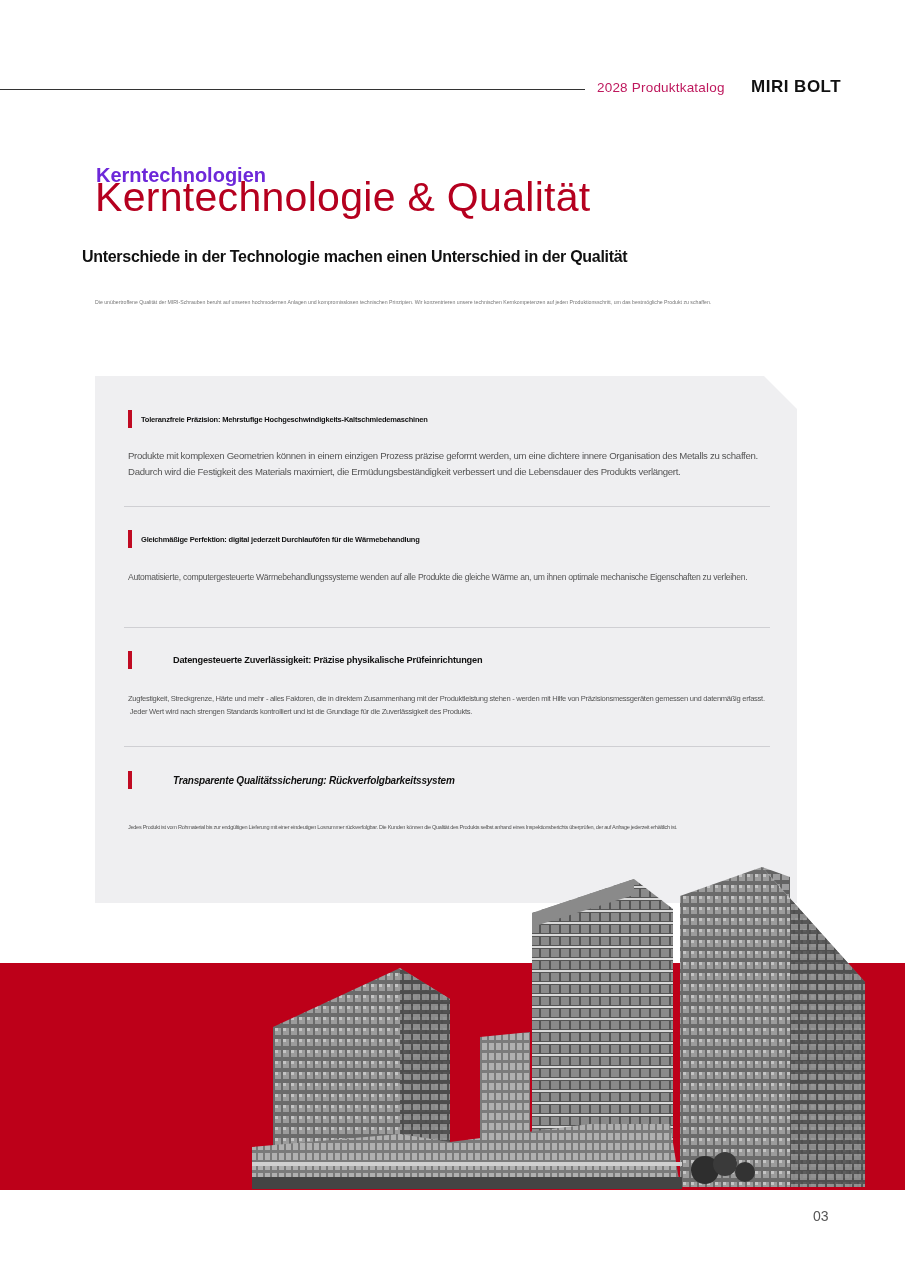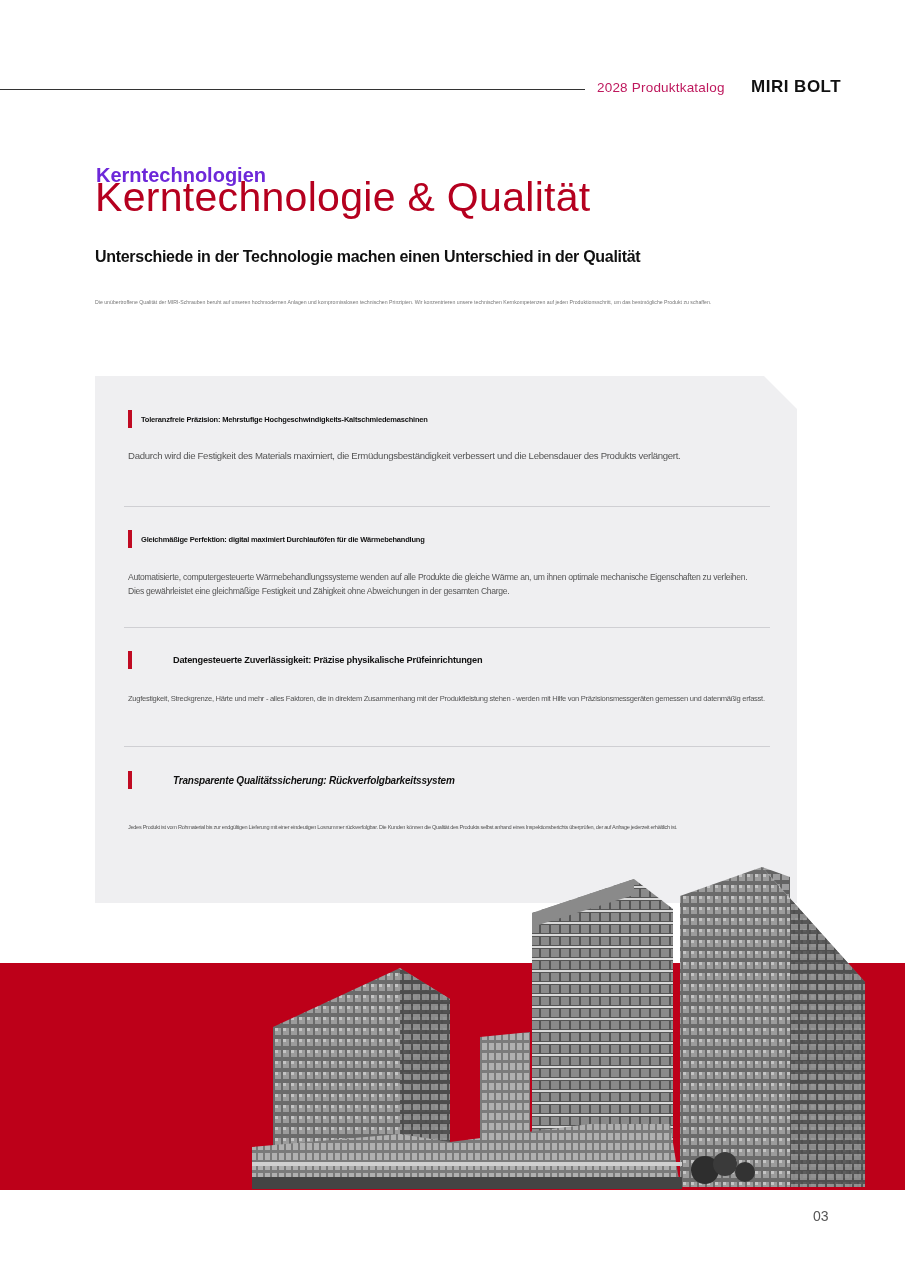--- a/index.html
+++ b/index.html
@@ -6,21 +6,21 @@
   body {
     width: 905px; height: 1280px; position: relative; overflow: hidden;
     background: #ffffff; font-family: "Liberation Sans", "DejaVu Sans", sans-serif; color: #111;
   }
   .header-line { position: absolute; left: 0; top: 89px; width: 585px; height: 1px; background: #333; }
   .header-catalog { position: absolute; left: 597px; top: 80px; font-size: 13.5px; color: #be185d; letter-spacing: 0.2px; }
   .header-brand { position: absolute; left: 751px; top: 77px; font-size: 17px; font-weight: bold; color: #111; letter-spacing: 0.5px; }
 
   .eyebrow { position: absolute; left: 96px; top: 164px; font-size: 20px; font-weight: bold; color: #6d28d9; }
   .title { position: absolute; left: 95px; top: 174px; font-size: 41px; font-weight: normal; color: #b5001f; letter-spacing: 0.3px; }
-  .subtitle { position: absolute; left: 95px; top: 248px; font-size: 16px; font-weight: bold; color: #111; letter-spacing: -0.3px; text-align: right; }
+  .subtitle { position: absolute; left: 82px; top: 248px; font-size: 16px; font-weight: bold; color: #111; letter-spacing: -0.3px; text-align: right; }
   .intro { position: absolute; left: 95px; top: 299px; font-size: 5.2px; color: #777; white-space: nowrap; }
 
   .panel {
     position: absolute; left: 95px; top: 376px; width: 822px; height: 527px;
     background: #efeff1;
     clip-path: polygon(0 0, 669px 0, 702px 33px, 702px 100%, 0 100%);
   }
   .item { position: absolute; left: 0; width: 702px; }
   .item-head { position: absolute; left: 33px; height: 18px; display: flex; align-items: center; }
   .bar { width: 4px; height: 18px; background: #c00a22; margin-right: 9px; }
@@ -46,44 +46,45 @@
 <div class="intro">Die unübertroffene Qualität der MIRI-Schrauben beruht auf unseren hochmodernen Anlagen und kompromisslosen technischen Prinzipien. Wir konzentrieren unsere technischen Kernkompetenzen auf jeden Produktionsschritt, um das bestmögliche Produkt zu schaffen.</div>
 
 <div class="panel">
 
   <div class="item" style="top:0;">
     <div class="item-head" style="top:34px;">
       <span class="bar"></span>
       <span class="item-title">Toleranzfreie Präzision: Mehrstufige Hochgeschwindigkeits-Kaltschmiedemaschinen</span>
     </div>
     <div class="item-body" style="top:72px; font-size:9.6px; line-height:16px;">
+      <div>Produkte mit komplexen Geometrien können in einem einzigen Prozess präzise geformt werden, um eine dichtere innere Organisation des Metalls zu schaffen.</div>
       <div>Dadurch wird die Festigkeit des Materials maximiert, die Ermüdungsbeständigkeit verbessert und die Lebensdauer des Produkts verlängert.</div>
     </div>
   </div>
   <div class="divider" style="top:130px;"></div>
 
   <div class="item" style="top:0;">
     <div class="item-head" style="top:154px;">
       <span class="bar"></span>
-      <span class="item-title">Gleichmäßige Perfektion: digital maximiert Durchlauföfen für die Wärmebehandlung</span>
+      <span class="item-title">Gleichmäßige Perfektion: digital jederzeit Durchlauföfen für die Wärmebehandlung</span>
     </div>
     <div class="item-body" style="top:194px; font-size:8.6px; line-height:14px;">
       <div>Automatisierte, computergesteuerte Wärmebehandlungssysteme wenden auf alle Produkte die gleiche Wärme an, um ihnen optimale mechanische Eigenschaften zu verleihen.</div>
-      <div>Dies gewährleistet eine gleichmäßige Festigkeit und Zähigkeit ohne Abweichungen in der gesamten Charge.</div>
     </div>
   </div>
   <div class="divider" style="top:251px;"></div>
 
   <div class="item" style="top:0;">
     <div class="item-head" style="top:275px;">
       <span class="bar"></span>
       <span class="item-title big" style="font-size:9.2px;">Datengesteuerte Zuverlässigkeit: Präzise physikalische Prüfeinrichtungen</span>
     </div>
     <div class="item-body" style="top:316px; font-size:7.6px; line-height:13px;">
       <div>Zugfestigkeit, Streckgrenze, Härte und mehr - alles Faktoren, die in direktem Zusammenhang mit der Produktleistung stehen - werden mit Hilfe von Präzisionsmessgeräten gemessen und datenmäßig erfasst.</div>
+      <div style="white-space:pre;"> Jeder Wert wird nach strengen Standards kontrolliert und ist die Grundlage für die Zuverlässigkeit des Produkts.</div>
     </div>
   </div>
   <div class="divider" style="top:370px;"></div>
 
   <div class="item" style="top:0;">
     <div class="item-head" style="top:395px;font-style:italic;">
       <span class="bar"></span>
       <span class="item-title big">Transparente Qualitätssicherung: Rückverfolgbarkeitssystem</span>
     </div>
     <div class="item-body" style="top:447px; font-size:5.6px; line-height:9px;">

